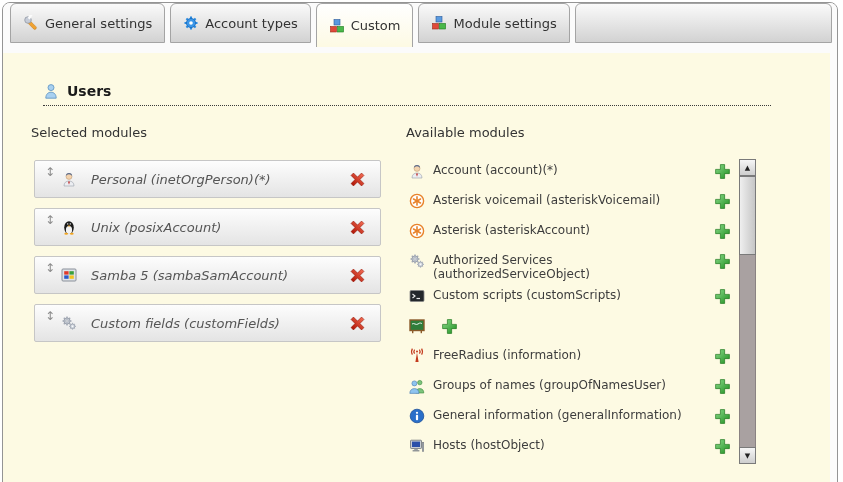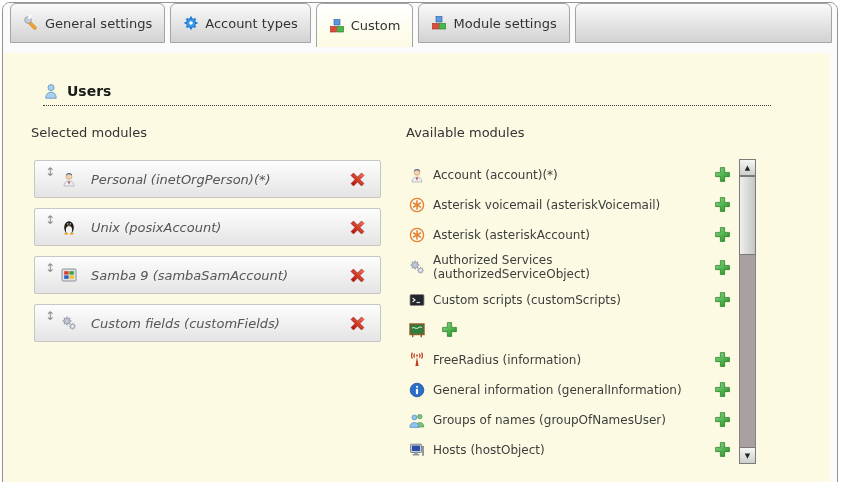--- a/index.html
+++ b/index.html
@@ -30,21 +30,21 @@
   .selected-list { position:absolute; left:31px; top:107px; width:347px; }
   .sel-row { display:flex; align-items:center; height:38px; margin-bottom:10px; padding-left:10px;
              background:linear-gradient(#fdfdfd,#e4e4e4); border:1px solid #c6c6c6; border-radius:2px;
              position:relative; cursor:move; }
   .handle { width:10px; color:#8a8a8a; font-size:12px; line-height:1; margin-right:6px; cursor:ns-resize; align-self:flex-start; margin-top:5px; }
   .sel-row .micon { margin-right:14px; }
   .mlabel { font-size:13px; color:#555;font-style:italic; }
   .del { position:absolute; right:14px; top:10px; width:17px; height:17px; cursor:pointer; }
   
   .avail-list { position:absolute; left:403px; top:110px; width:325px; }
-  .avail-row { display:flex; align-items:center; min-height:23px; margin-bottom:7px; padding-left:3px; }
+  .avail-row { display:flex; align-items:flex-start; min-height:23px; margin-bottom:7px; padding-left:3px; }
   .avail-row .micon { margin-right:8px; }
   .alabel { font-size:12px; color:#3d3d3d; flex:1; line-height:14px; }
   .add { width:17px; height:17px; margin-left:8px; cursor:pointer; flex:0 0 17px; }
   
   .scrollbar { position:absolute; left:736px; top:106px; width:17px; height:305px; }
   .sb-btn { height:17px; background:linear-gradient(#f6f6f6,#cecece); border:1px solid #7a7a7a;
             display:flex; align-items:center; justify-content:center; font-size:7px; color:#222; cursor:pointer; }
   .sb-track { height:271px; background:#a9a1a1; border-left:1px solid #8a8282; border-right:1px solid #8a8282; position:relative; cursor:pointer; }
   .sb-thumb { position:absolute; left:-1px; top:0; width:17px; height:79px; cursor:grab;
               background:linear-gradient(90deg,#efefef,#c6c6c6); border:1px solid #7a7a7a; }
@@ -173,21 +173,21 @@
         <span class="handle">↕</span>
         <span class="micon">
           <svg viewBox="0 0 16 16" width="16" height="16">
             <rect x="1" y="2" width="14" height="12" rx="1" fill="#dfe3e8" stroke="#8a909a"></rect>
             <rect x="3.2" y="4.2" width="4.4" height="3.4" fill="#e03a2a"></rect>
             <rect x="8.4" y="4.2" width="4.4" height="3.4" fill="#3aa03a"></rect>
             <rect x="3.2" y="8.4" width="4.4" height="3.4" fill="#2a5ac9"></rect>
             <rect x="8.4" y="8.4" width="4.4" height="3.4" fill="#f2c41e"></rect>
           </svg>
         </span>
-        <span class="mlabel">Samba 9 (sambaSamAccount)</span>
+        <span class="mlabel">Samba 5 (sambaSamAccount)</span>
         <span class="del">
           <svg viewBox="0 0 16 16" width="17" height="17">
             <path transform="rotate(45 8 8)" d="M6.4 1 h3.2 v5.4 H15 v3.2 H9.6 V15 H6.4 V9.6 H1 V6.4 h5.4 Z" fill="url(#gradRed)" stroke="#8e1408" stroke-width="0.5"></path>
           </svg>
         </span>
       </div>
 
       <div class="sel-row">
         <span class="handle">↕</span>
         <span class="micon">
@@ -342,43 +342,43 @@
         <span class="add">
           <svg viewBox="0 0 16 16" width="17" height="17">
               <path d="M6 1.5 h4 v4.5 h4.5 v4 H10 v4.5 H6 V10 H1.5 V6 H6 Z" fill="url(#gradGreen)" stroke="#157015" stroke-width="0.6"></path>
             </svg>
         </span>
       </div>
 
       <div class="avail-row">
         <span class="micon">
           <svg viewBox="0 0 16 16" width="16" height="16">
-            <circle cx="8" cy="8" r="6.8" fill="#2a6fc9" stroke="#1a4f99" stroke-width="0.8"></circle>
-            <circle cx="8" cy="4.8" r="1.1" fill="#fff"></circle>
-            <rect x="6.9" y="6.8" width="2.2" height="5.4" rx="1" fill="#fff"></rect>
-          </svg>
-        </span>
-        <span class="alabel">General information (generalInformation)</span>
-        <span class="add">
-          <svg viewBox="0 0 16 16" width="17" height="17">
-              <path d="M6 1.5 h4 v4.5 h4.5 v4 H10 v4.5 H6 V10 H1.5 V6 H6 Z" fill="url(#gradGreen)" stroke="#157015" stroke-width="0.6"></path>
-            </svg>
-        </span>
-      </div>
-
-      <div class="avail-row">
-        <span class="micon">
-          <svg viewBox="0 0 16 16" width="16" height="16">
             <circle cx="10.8" cy="4.6" r="2.2" fill="#7cc47c" stroke="#3a8a3a" stroke-width="0.6"></circle>
             <path d="M6.8 15 c0-3 1.7-4.4 4-4.4 s4 1.4 4 4.4 Z" fill="#7cc47c" stroke="#3a8a3a" stroke-width="0.6"></path>
             <circle cx="5.4" cy="5.4" r="2.5" fill="#8ec4ef" stroke="#4a7ab0" stroke-width="0.6"></circle>
             <path d="M0.8 15.4 c0-3.2 2-4.8 4.6-4.8 s4.6 1.6 4.6 4.8 Z" fill="#8ec4ef" stroke="#4a7ab0" stroke-width="0.6"></path>
           </svg>
         </span>
         <span class="alabel">Groups of names (groupOfNamesUser)</span>
+        <span class="add">
+          <svg viewBox="0 0 16 16" width="17" height="17">
+              <path d="M6 1.5 h4 v4.5 h4.5 v4 H10 v4.5 H6 V10 H1.5 V6 H6 Z" fill="url(#gradGreen)" stroke="#157015" stroke-width="0.6"></path>
+            </svg>
+        </span>
+      </div>
+
+      <div class="avail-row">
+        <span class="micon">
+          <svg viewBox="0 0 16 16" width="16" height="16">
+            <circle cx="8" cy="8" r="6.8" fill="#2a6fc9" stroke="#1a4f99" stroke-width="0.8"></circle>
+            <circle cx="8" cy="4.8" r="1.1" fill="#fff"></circle>
+            <rect x="6.9" y="6.8" width="2.2" height="5.4" rx="1" fill="#fff"></rect>
+          </svg>
+        </span>
+        <span class="alabel">General information (generalInformation)</span>
         <span class="add">
           <svg viewBox="0 0 16 16" width="17" height="17">
               <path d="M6 1.5 h4 v4.5 h4.5 v4 H10 v4.5 H6 V10 H1.5 V6 H6 Z" fill="url(#gradGreen)" stroke="#157015" stroke-width="0.6"></path>
             </svg>
         </span>
       </div>
 
       <div class="avail-row">
         <span class="micon">
           <svg viewBox="0 0 16 16" width="16" height="16">

